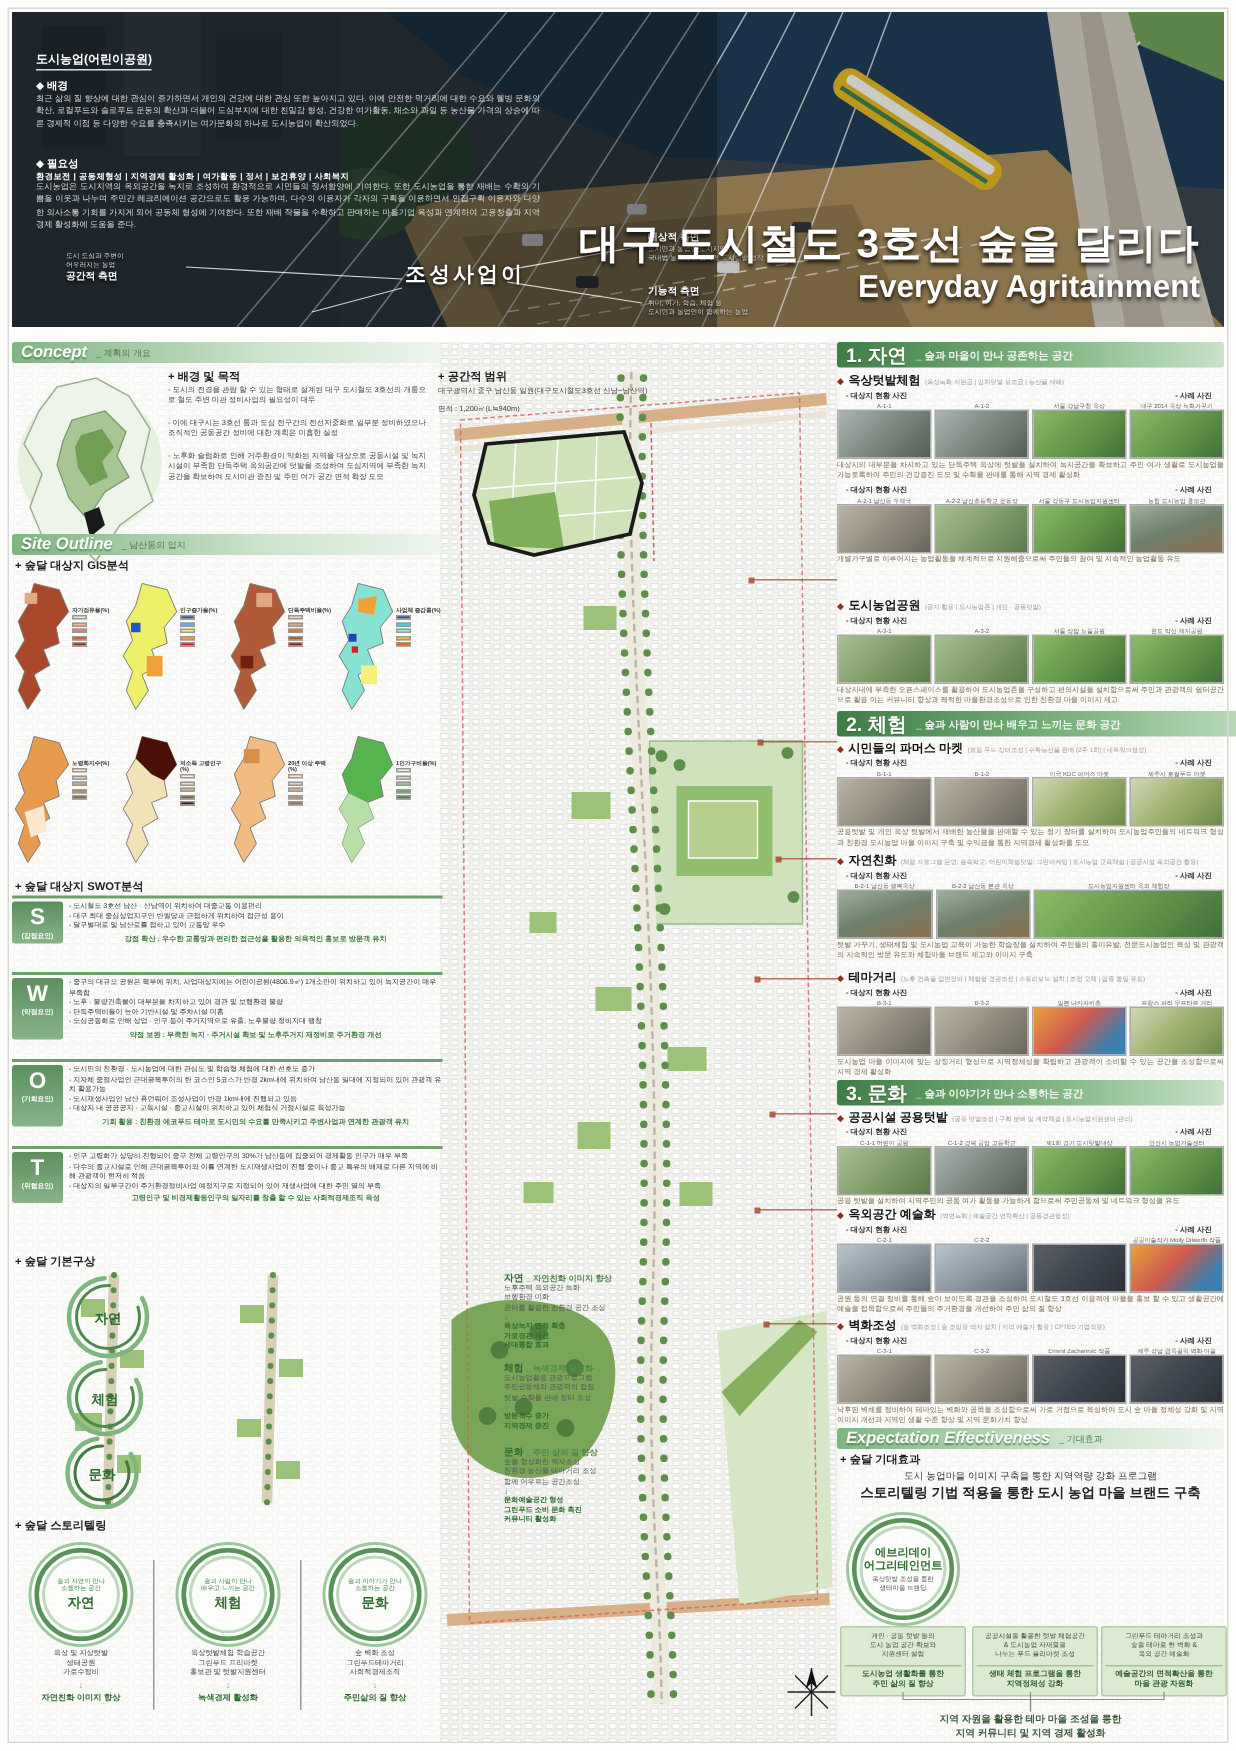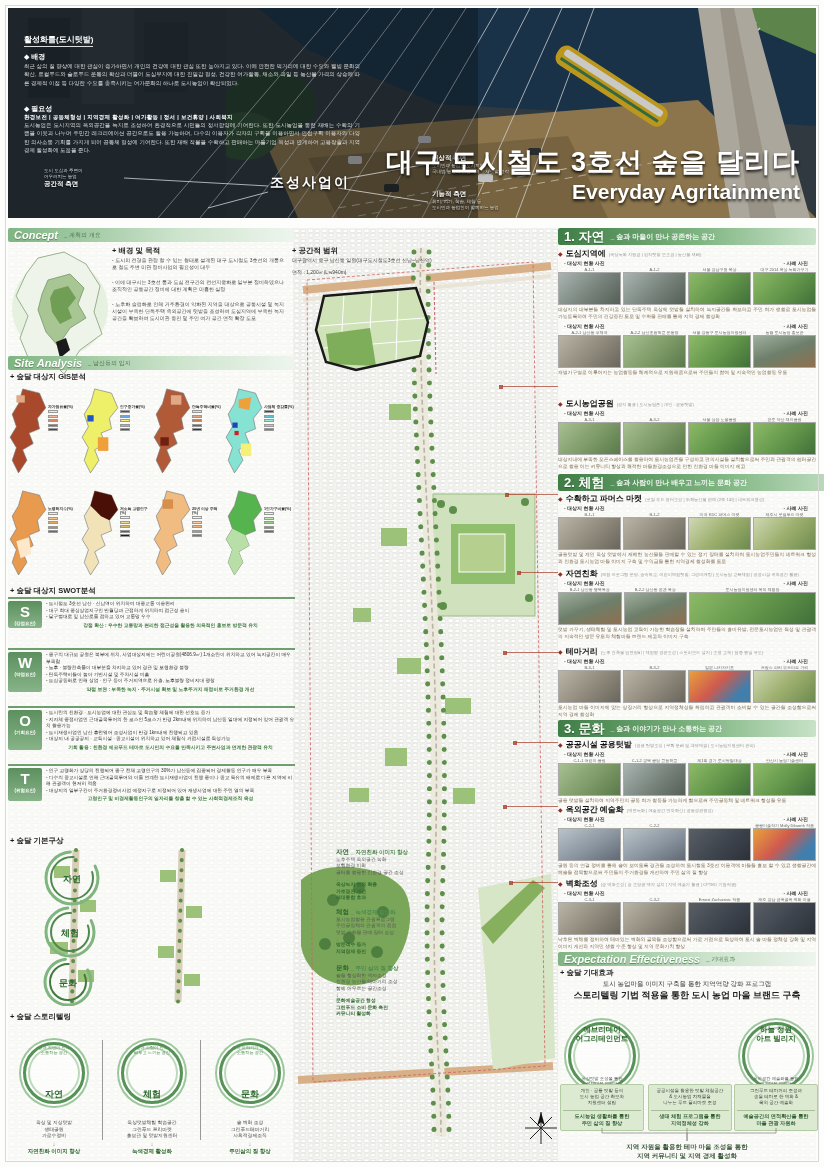--- a/index.html
+++ b/index.html
@@ -49,21 +49,21 @@
 .swsum{font-size:4.8px;font-weight:bold;color:#3f7a3f;text-align:center;margin-top:1px}
 
 .cnote{z-index:2}
 .cnt{font-size:6.5px;font-weight:bold;color:#2f6b2f}
 .cnt .tg{font-size:5.5px;color:#4e8a4e}
 .cni{font-size:4.8px;color:#555;line-height:1.35}
 .cna{font-size:6px;color:#777;line-height:1}
 .cno{font-size:4.8px;font-weight:bold;color:#2f6b2f;line-height:1.35}
 
 .story{width:92px;text-align:center;z-index:2}
-.ring{width:62px;height:62px;margin:16px auto;border-radius:50%;border:3px solid #579257;box-shadow:0 0 0 2px #fff,0 0 0 4px #9cc79c,inset 0 0 0 2px #fff,inset 0 0 0 4px #bcd9bc;display:flex;flex-direction:column;align-items:center;justify-content:space-between;background:rgba(255,255,255,.55)}
+.ring{width:62px;height:62px;margin:6px auto;border-radius:50%;border:3px solid #579257;box-shadow:0 0 0 2px #fff,0 0 0 4px #9cc79c,inset 0 0 0 2px #fff,inset 0 0 0 4px #bcd9bc;display:flex;flex-direction:column;align-items:center;justify-content:center;background:rgba(255,255,255,.55)}
 .ring .ct{font-size:4.2px;color:#4e8a4e;line-height:1.25;white-space:pre-line}
 .ring .nm{font-size:9px;font-weight:bold;color:#2f6b2f;margin-top:1px}
 .story .it{font-size:4.8px;color:#444;line-height:1.4;margin-top:3px;white-space:pre-line}
 .story .ar{font-size:6px;color:#888;margin:1px 0}
 .story .rs{font-size:5.5px;font-weight:bold;color:#2f6b2f}
 .vsep{width:1px;background:#999;z-index:2}
 
 .item{left:558px;width:258px;z-index:2}
 .item-h{display:flex;align-items:baseline;gap:3px}
 .item-h .dia{color:#8b2f23;font-size:6px}
@@ -145,21 +145,21 @@
           <rect x="470" y="166" width="15" height="8" rx="2"></rect>
         </g>
     <g fill="#333">
           <rect x="376" y="176" width="15" height="8" rx="2"></rect>
           <rect x="520" y="140" width="13" height="7" rx="2"></rect>
         </g>
     <rect width="808" height="210" fill="rgba(10,18,24,0.18)"></rect>
     <rect x="0" y="0" width="470" height="210" fill="rgba(8,14,18,0.38)"></rect>
   </svg>
 
-  <div class="abs h-topic hero-txt">활성화를(도시텃밭)</div>
+  <div class="abs h-topic hero-txt">도시농업(어린이공원)</div>
   <div class="abs h-head" style="left:16px;top:44px">◆ 배경</div>
   <div class="abs h-body" style="left:16px;top:54px">최근 삶의 질 향상에 대한 관심이 증가하면서 개인의 건강에 대한 관심 또한 높아지고 있다. 이에 안전한 먹거리에 대한 수요와 웰빙 문화의 확산, 로컬푸드와 슬로푸드 운동의 확산과 더불어 도심부지에 대한 친밀감 형성, 건강한 여가활동, 채소와 과일 등 농산물 가격의 상승에 따른 경제적 이점 등 다양한 수요를 충족시키는 여가문화의 하나로 도시농업이 확산되었다.</div>
   <div class="abs h-head" style="left:16px;top:96px">◆ 필요성</div>
   <div class="abs h-key" style="left:16px;top:106px">환경보전  |  공동체형성  |  지역경제 활성화  |  여가활동  |  정서  |  보건휴양  |  사회복지</div>
   <div class="abs h-body" style="left:16px;top:113px">도시농업은 도시지역의 옥외공간을 녹지로 조성하여 환경적으로 시민들의 정서함양에 기여한다. 또한 도시농업을 통한 재배는 수확의 기쁨을 이웃과 나누며 주민간 레크리에이션 공간으로도 활용 가능하며, 다수의 이용자가 각자의 구획을 이용하면서 인접구획 이용자와 다양한 의사소통 기회를 가지게 되어 공동체 형성에 기여한다. 또한 재배 작물을 수확하고 판매하는 마을기업 육성과 연계하여 고용창출과 지역경제 활성화에 도움을 준다.</div>
 
   <svg class="abs" style="left:20px;top:148px" width="470" height="58" viewBox="0 0 470 58">
     <g stroke="rgba(255,255,255,0.8)" stroke-width="0.8">
       <line x1="240" y1="30" x2="96" y2="22"></line>
           <line x1="310" y1="24" x2="400" y2="8"></line>
@@ -301,21 +301,21 @@
         <line x1="102" y1="12" x2="100" y2="84"></line>
         <line x1="24" y1="48" x2="128" y2="40"></line>
         <line x1="28" y1="70" x2="126" y2="62"></line>
       </g>
   <path d="M30,56 L74,50 L80,88 L34,86 Z" fill="#7fae5a"></path>
   <path d="M28,18 L120,10 L132,44 L124,78 L60,92 L30,84 L20,52 Z" fill="none" stroke="#1a1a1a" stroke-width="2.5"></path>
   <line x1="138" y1="4" x2="140" y2="96" stroke="#d06060" stroke-width="1" stroke-dasharray="3 2"></line>
 </svg>
 
 <div class="abs sec-h" style="left:8px;top:356px;width:286px">
-  <span class="en">Site Analysis</span>
+  <span class="en">Site Outline</span>
   <span class="ko">_ 남산동의 입지</span>
 </div>
 <div class="abs sub-t" style="left:10px;top:372px">+ 숲달 대상지 GIS분석</div>
 
 <div id="gis" class="abs">
   <div class="gcell">
     <svg viewBox="0 0 40 86">
           <path d="M14 2 L30 6 L36 20 L28 30 L30 40 L20 44 L24 54 L14 60 L18 70 L10 82 L4 70 L8 58 L2 48 L8 38 L4 26 L10 16 Z" fill="#a8492c" stroke="#777" stroke-width="0.6"></path>
           <rect x="8" y="8" width="8" height="7" fill="#e0a884"></rect>
         </svg>
@@ -590,21 +590,21 @@
 </div>
 
 <div class="abs num-h" style="left:558px;top:228px;width:258px">
   <span class="big"><span>1.</span> <span>자연</span></span>
   <span class="tag">_ 숲과 마을이 만나 공존하는 공간</span>
 </div>
 
 <div class="abs item" style="top:248px">
   <div class="item-h">
         <span class="dia">◆</span>
-        <b>도심지역에</b>
+        <b>옥상텃밭체험</b>
         <span class="tags">(옥상녹화 지원금 | 임차텃밭 보조금 | 농산물 재배)</span>
       </div>
   <div class="plabels">
         <span>- 대상지 현황 사진</span>
         <span>- 사례 사진</span>
       </div>
   <div class="prow">
     <div class="pcell">
           <div class="pcap">A-1-1</div>
           <div class="ph t-urban"></div>
@@ -683,21 +683,21 @@
 </div>
 
 <div class="abs num-h" style="left:558px;top:474px;width:294px">
   <span class="big"><span>2.</span> <span>체험</span></span>
   <span class="tag">_ 숲과 사람이 만나 배우고 느끼는 문화 공간</span>
 </div>
 
 <div class="abs item" style="top:493px">
   <div class="item-h">
         <span class="dia">◆</span>
-        <b>수확하고 파머스 마켓</b>
+        <b>시민들의 파머스 마켓</b>
         <span class="tags">(로컬 푸드 장터조성 | 수확농산물 판매 (2주 1회) | 네트워크형성)</span>
       </div>
   <div class="plabels">
         <span>- 대상지 현황 사진</span>
         <span>- 사례 사진</span>
       </div>
   <div class="prow">
     <div class="pcell">
           <div class="pcap">B-1-1</div>
           <div class="ph t-street"></div>
@@ -881,28 +881,20 @@
 <div class="abs sub-t" style="left:560px;top:968px">+ 숲달 기대효과</div>
 <div class="abs exline1" style="left:558px;top:980px;width:258px">도시 농업마을 이미지 구축을 통한 지역역량 강화 프로그램</div>
 <div class="abs exline2" style="left:558px;top:989px;width:258px">스토리텔링 기법 적용을 통한 도시 농업 마을 브랜드 구축</div>
 
 <div class="abs brand" style="left:560px;top:1006px">
   <div class="ring">
     <div class="nm2">에브리데이
 어그리테인먼트</div>
     <div class="sb">옥상텃밭 조성을 통한
 생태마을 브랜딩</div>
-  </div>
-</div>
-<div class="abs brand" style="left:734px;top:1006px">
-  <div class="ring">
-    <div class="nm2">하늘 정원
-아트 빌리지</div>
-    <div class="sb">옥외공간 예술화를 통한
-예술마을 브랜딩</div>
   </div>
 </div>
 
 <div class="abs exbox" style="left:560px;top:1084px">
   <div class="bt">개인 · 공동 텃밭 등의
 도시 농업 공간 확보와
 지원센터 설립</div>
   <div class="br">도시농업 생활화를 통한
 주민 삶의 질 향상</div>
 </div>

